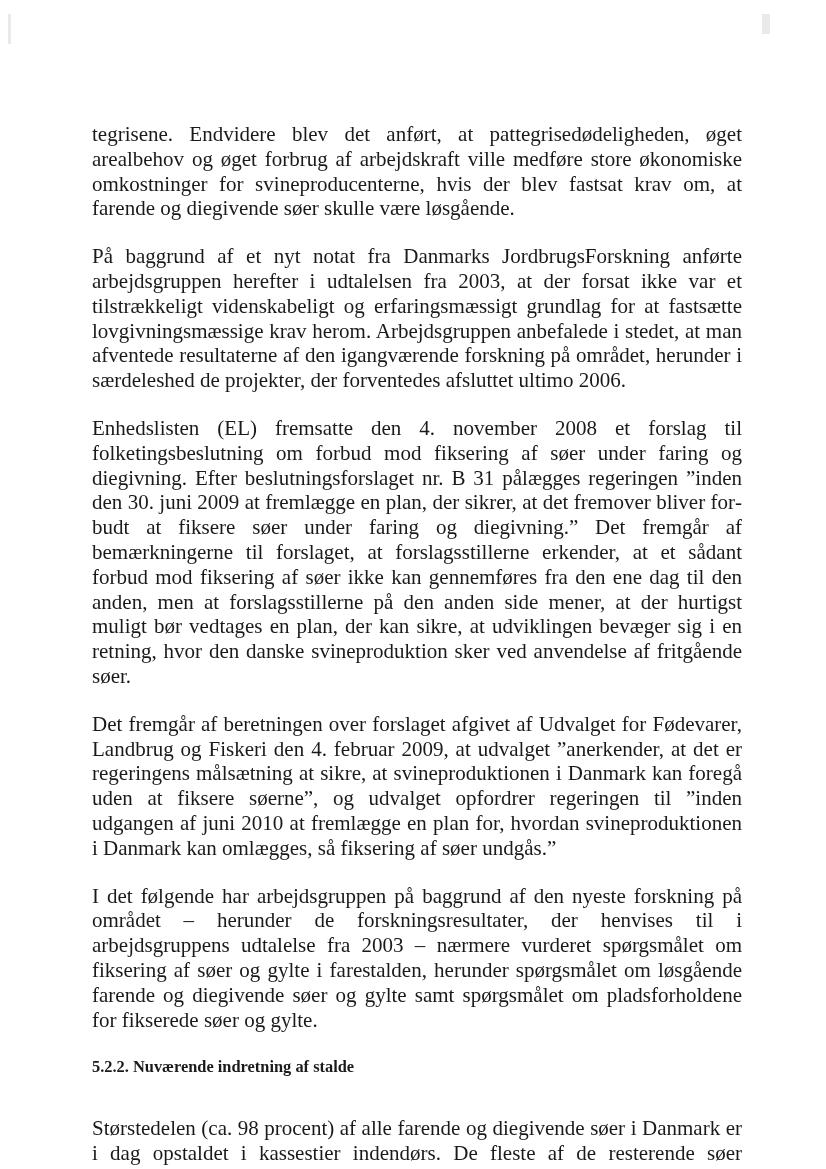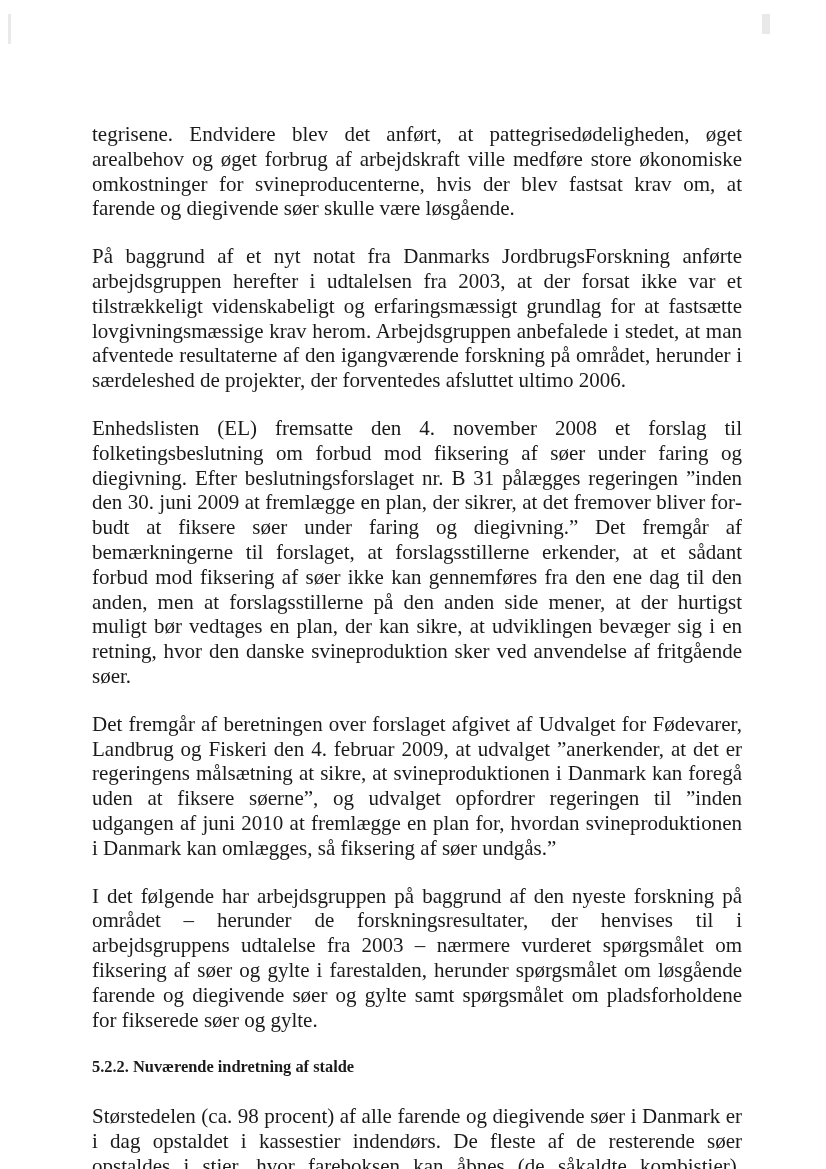--- a/index.html
+++ b/index.html
@@ -25,21 +25,21 @@
     font-size: 21px;
     line-height: 24.8px;
     text-align: justify;
     margin: 0 0 23px 0;
     hyphens: manual;
   }
   .heading {
     font-size: 16.4px;
     font-weight: bold;
     line-height: 24.8px;
-    margin: 2px 0 24px 0;
+    margin: 2px 0 36px 0;
   }
   .page-number {
     position: absolute;
     left: 0;
     width: 826px;
     top: 1172px;
     text-align: left;
     font-family: "Liberation Sans", "DejaVu Sans", sans-serif;
     font-size: 15px;
     color: #222;

